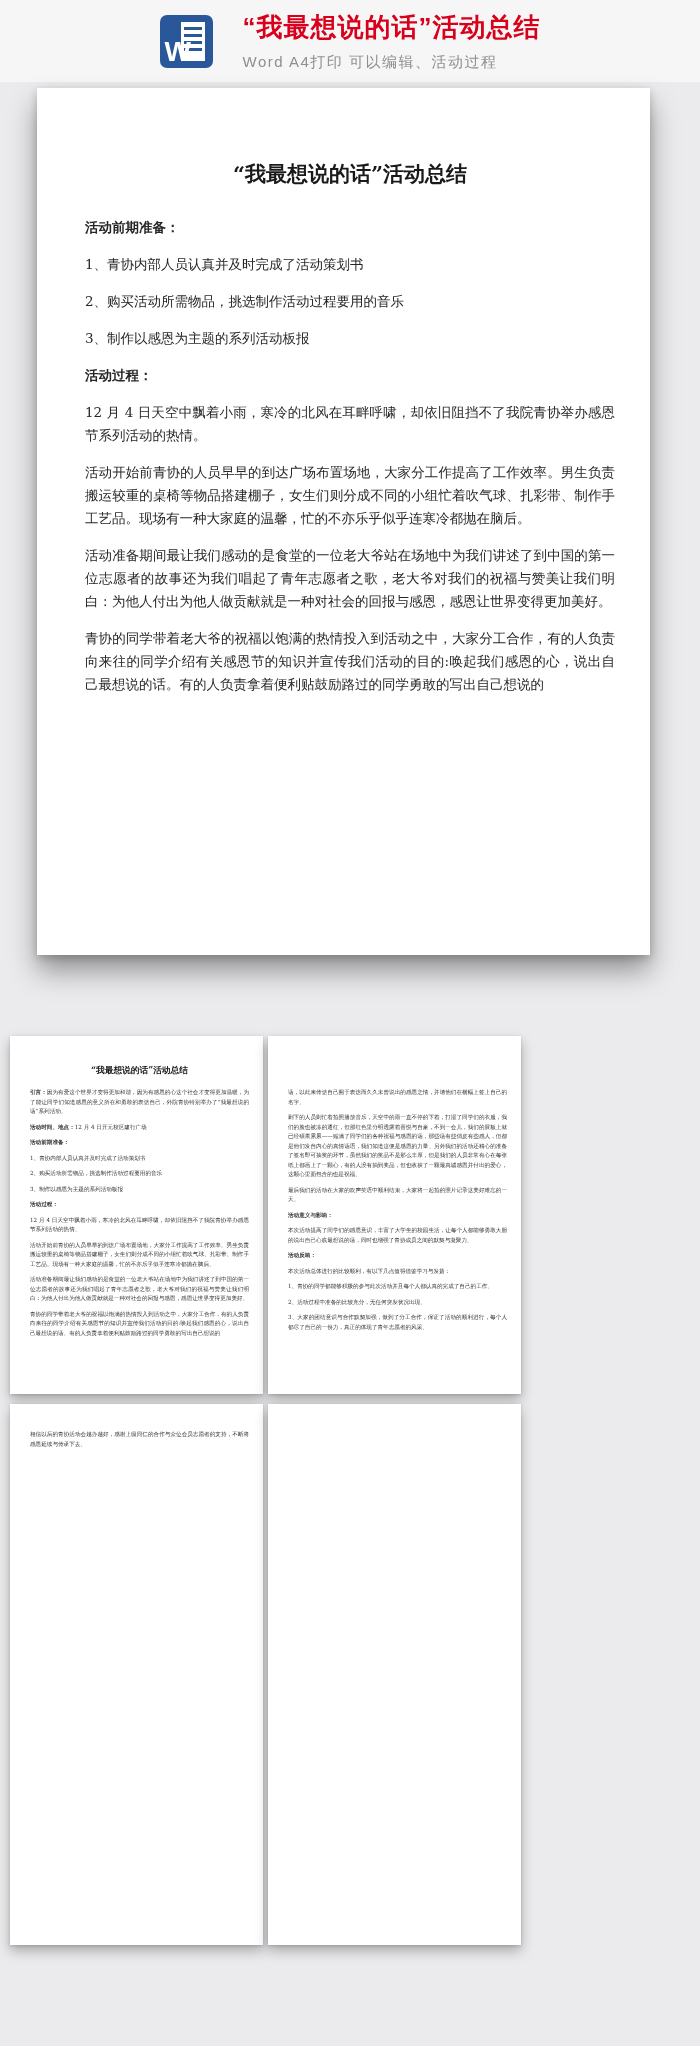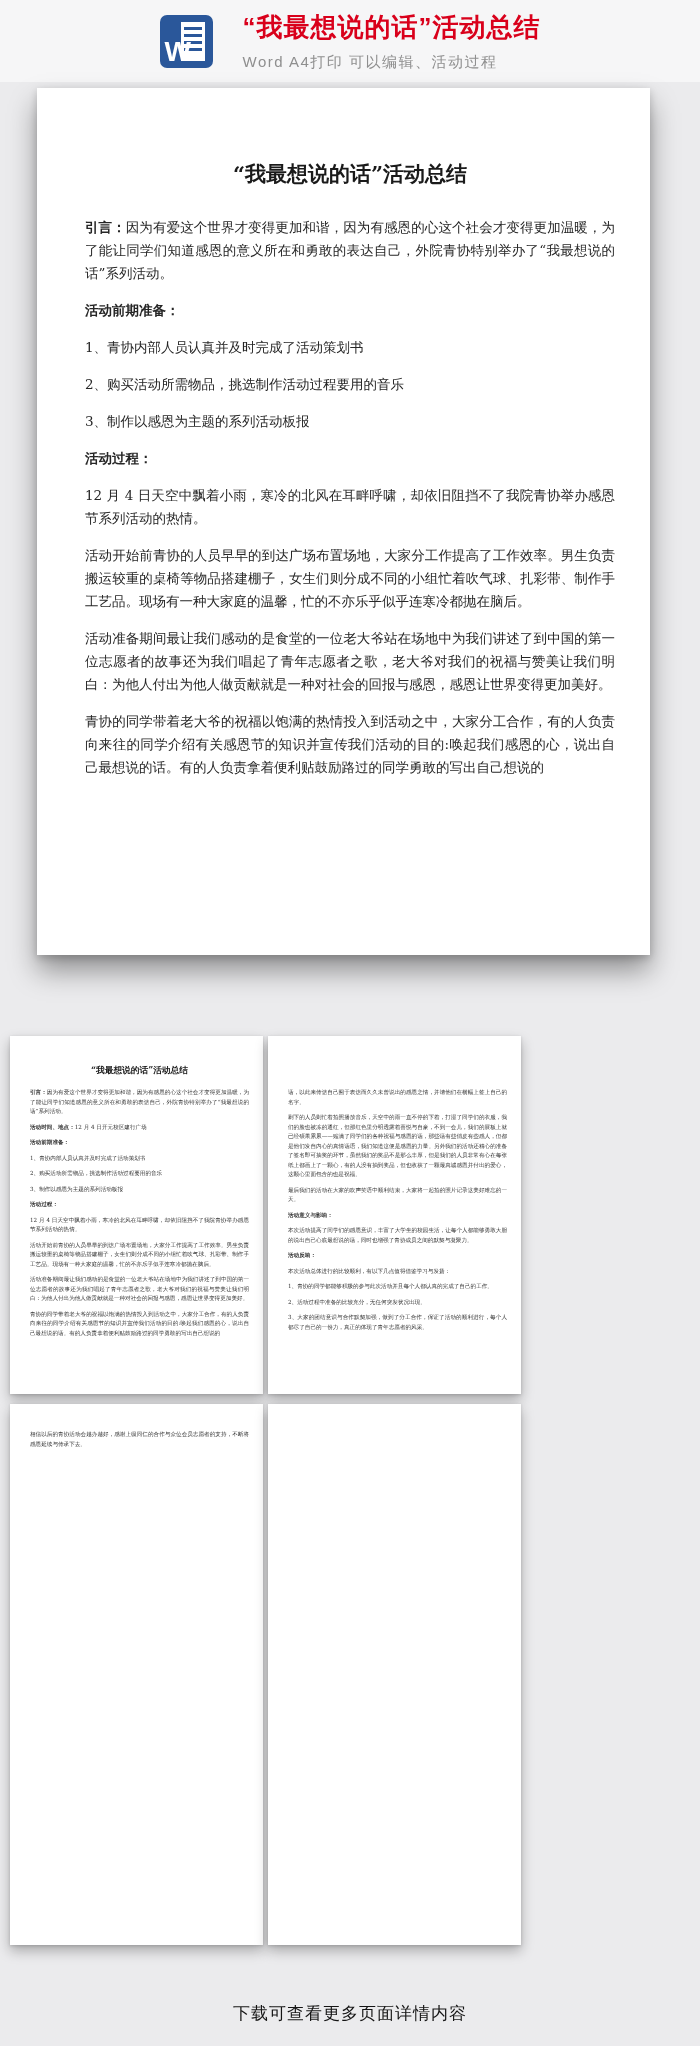--- a/index.html
+++ b/index.html
@@ -57,21 +57,20 @@
       <span class="icon-w">W</span>
     </div>
     <div class="header-text">
       <div class="site-title">“我最想说的话”活动总结</div>
       <div class="site-subtitle">Word A4打印 可以编辑、活动过程</div>
     </div>
   </header>
 
   <section class="doc-page doc-main">
     <h2 class="doc-title">“我最想说的话”活动总结</h2>
-    <p><b>引言：</b><span>因为有爱这个世界才变得更加和谐，因为有感恩的心这个社会才变得更加温暖，为了能让同学们知道感恩的意义所在和勇敢的表达自己，外院青协特别举办了“我最想说的话”系列活动。</span></p>
     <p><b>活动前期准备：</b></p>
     <p>1、青协内部人员认真并及时完成了活动策划书</p>
     <p>2、购买活动所需物品，挑选制作活动过程要用的音乐</p>
     <p>3、制作以感恩为主题的系列活动板报</p>
     <p><b>活动过程：</b></p>
     <p>12 月 4 日天空中飘着小雨，寒冷的北风在耳畔呼啸，却依旧阻挡不了我院青协举办感恩节系列活动的热情。</p>
     <p>活动开始前青协的人员早早的到达广场布置场地，大家分工作提高了工作效率。男生负责搬运较重的桌椅等物品搭建棚子，女生们则分成不同的小组忙着吹气球、扎彩带、制作手工艺品。现场有一种大家庭的温馨，忙的不亦乐乎似乎连寒冷都抛在脑后。</p>
     <p>活动准备期间最让我们感动的是食堂的一位老大爷站在场地中为我们讲述了到中国的第一位志愿者的故事还为我们唱起了青年志愿者之歌，老大爷对我们的祝福与赞美让我们明白：为他人付出为他人做贡献就是一种对社会的回报与感恩，感恩让世界变得更加美好。</p>
     <p>青协的同学带着老大爷的祝福以饱满的热情投入到活动之中，大家分工合作，有的人负责向来往的同学介绍有关感恩节的知识并宣传我们活动的目的:唤起我们感恩的心，说出自己最想说的话。有的人负责拿着便利贴鼓励路过的同学勇敢的写出自己想说的</p>
   </section>
@@ -103,15 +102,14 @@
     <p>2、活动过程中准备的比较充分，无任何突发状况出现。</p>
     <p>3、大家的团结意识与合作默契加强，做到了分工合作，保证了活动的顺利进行，每个人都尽了自己的一份力，真正的体现了青年志愿者的风采。</p>
   </section>
 
   <section class="doc-page thumb thumb-3">
     <p>相信以后的青协活动会越办越好，感谢上级同仁的合作与众位会员志愿者的支持，不断将感恩延续与传承下去。</p>
   </section>
 
   <section class="doc-page thumb thumb-4"></section>
 
-  <div class="footer-caption">下载可查看更多页面详情内容</div>
 
 </div>
 
 </body></html>

